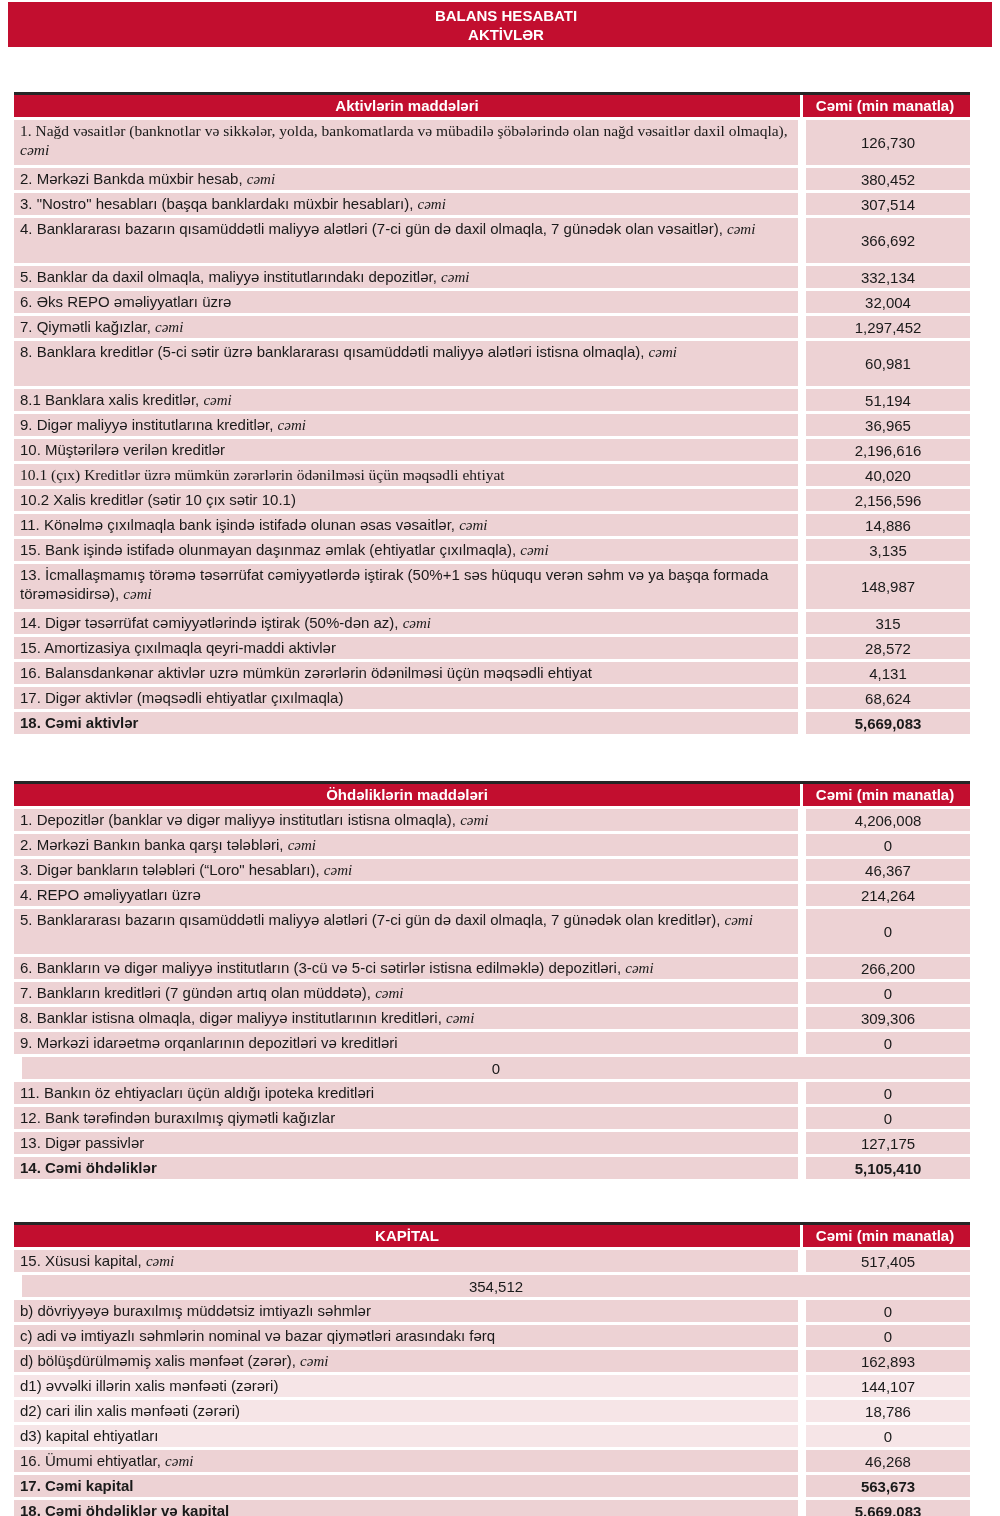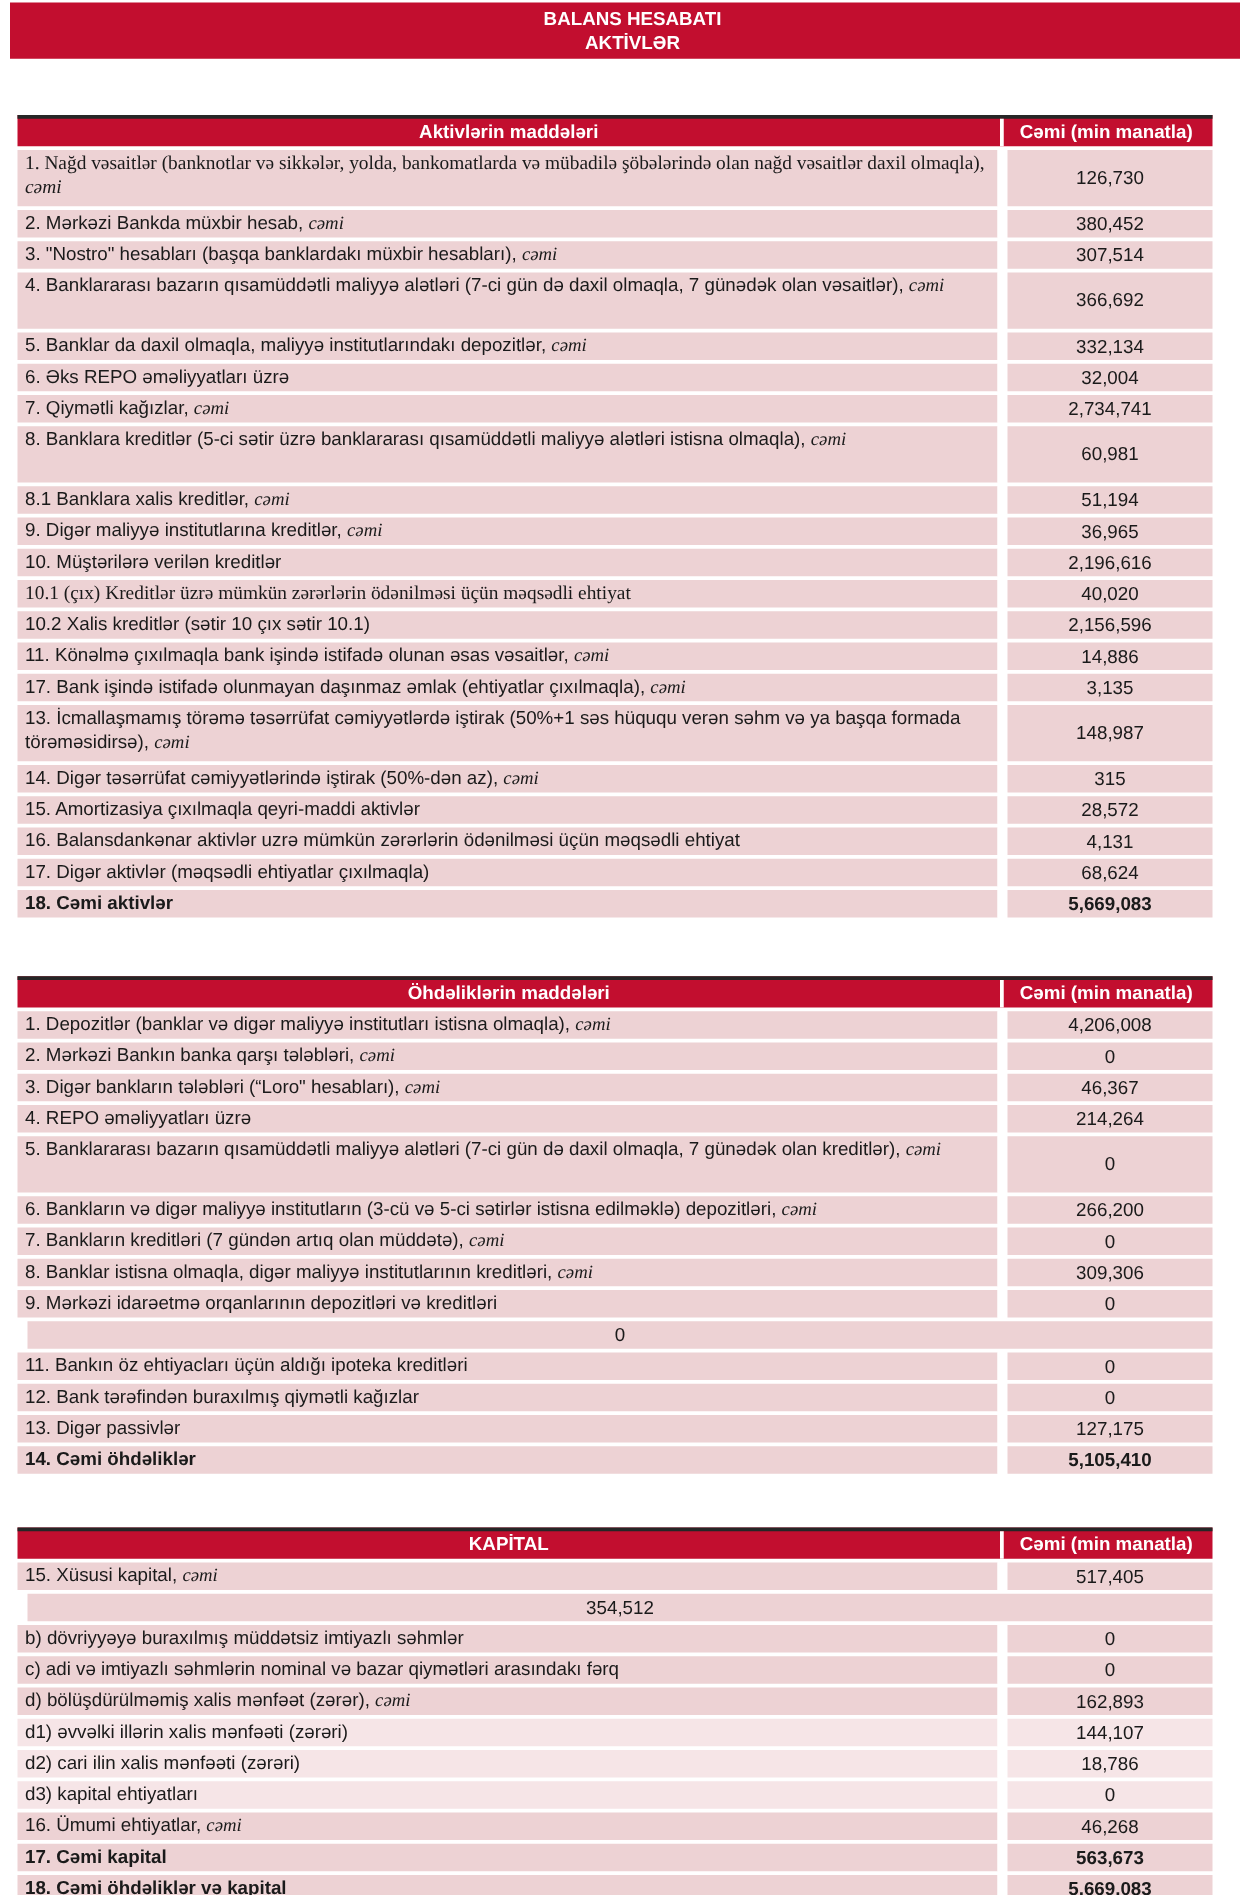--- a/index.html
+++ b/index.html
@@ -104,21 +104,21 @@
           <span><span>6. Əks REPO əməliyyatları üzrə</span></span>
         </div>
         <div class="cell-gap"></div>
         <div class="cell-value">32,004</div>
       </div>
       <div class="row">
         <div class="cell-label">
           <span><span>7. Qiymətli kağızlar, </span><span class="em">cəmi</span></span>
         </div>
         <div class="cell-gap"></div>
-        <div class="cell-value">2,734,741</div>
+        <div class="cell-value">1,297,452</div>
       </div>
       <div class="row tall">
         <div class="cell-label">
           <span><span>8. Banklara kreditlər (5-ci sətir üzrə banklararası qısamüddətli maliyyə alətləri istisna olmaqla), </span><span class="em">cəmi</span></span>
         </div>
         <div class="cell-gap"></div>
         <div class="cell-value">60,981</div>
       </div>
       <div class="row">
         <div class="cell-label">
@@ -157,21 +157,21 @@
       </div>
       <div class="row">
         <div class="cell-label">
           <span><span>11. Könəlmə çıxılmaqla bank işində istifadə olunan əsas vəsaitlər, </span><span class="em">cəmi</span></span>
         </div>
         <div class="cell-gap"></div>
         <div class="cell-value">14,886</div>
       </div>
       <div class="row">
         <div class="cell-label">
-          <span><span>17. Bank işində istifadə olunmayan daşınmaz əmlak (ehtiyatlar çıxılmaqla), </span><span class="em">cəmi</span></span>
+          <span><span>15. Bank işində istifadə olunmayan daşınmaz əmlak (ehtiyatlar çıxılmaqla), </span><span class="em">cəmi</span></span>
         </div>
         <div class="cell-gap"></div>
         <div class="cell-value">3,135</div>
       </div>
       <div class="row tall">
         <div class="cell-label">
           <span><span>13. İcmallaşmamış törəmə təsərrüfat cəmiyyətlərdə iştirak (50%+1 səs hüququ verən səhm və ya başqa formada törəməsidirsə), </span><span class="em">cəmi</span></span>
         </div>
         <div class="cell-gap"></div>
         <div class="cell-value">148,987</div>

